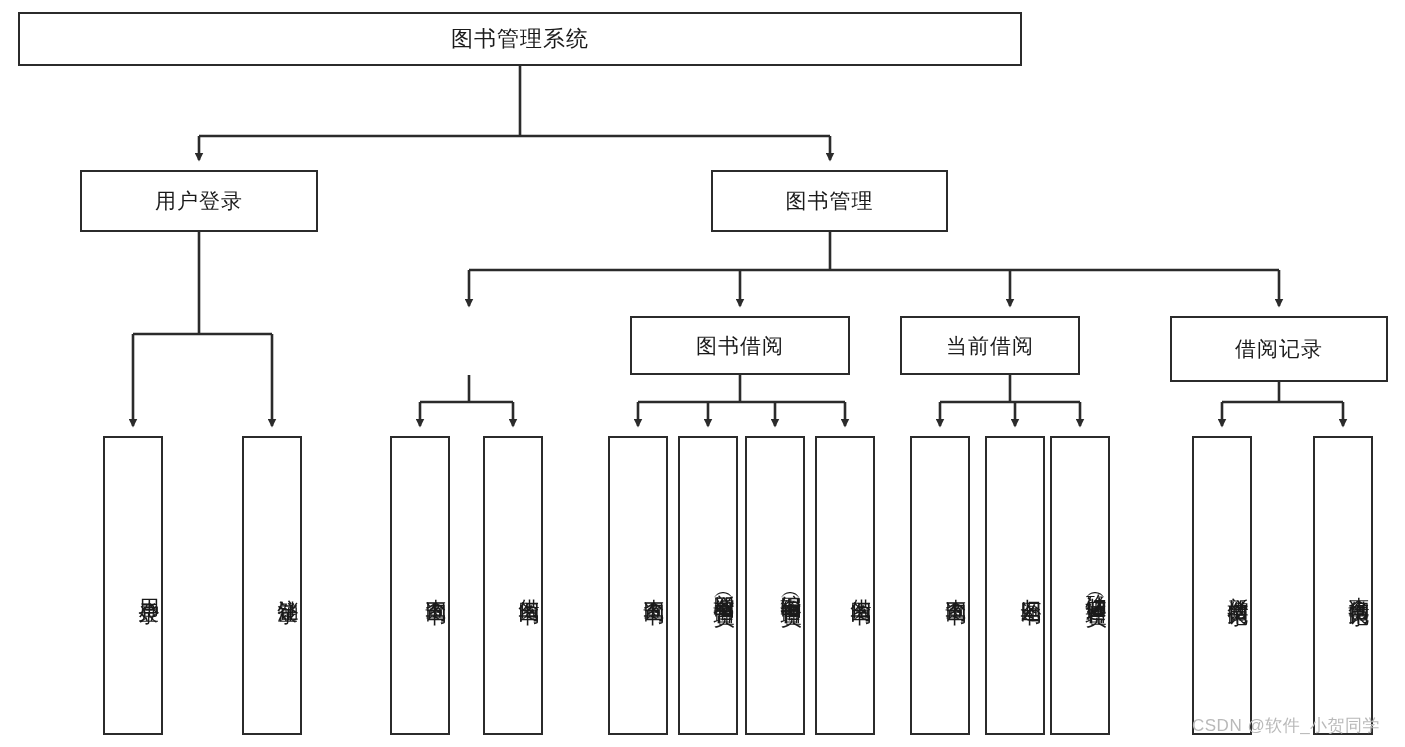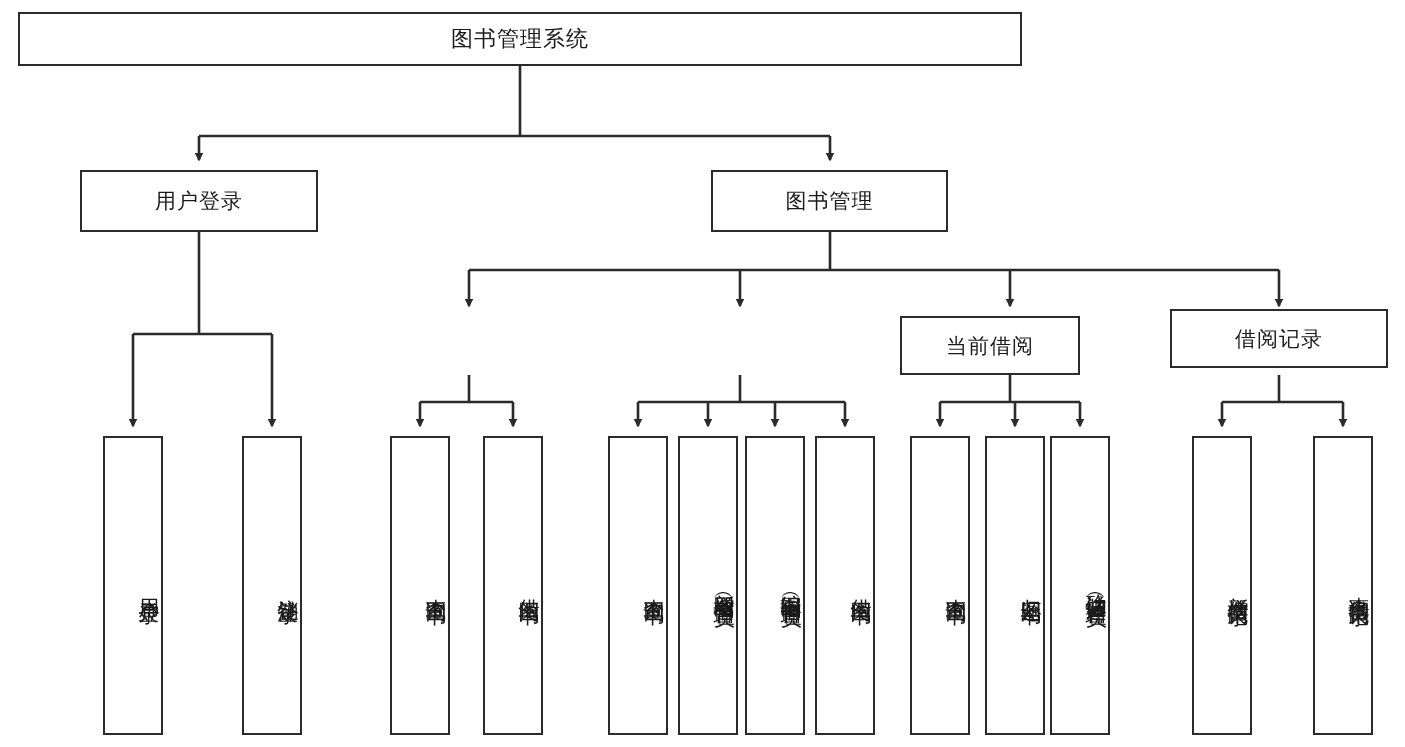--- a/index.html
+++ b/index.html
@@ -135,24 +135,27 @@
     <span>图书管理系统</span>
   </div>
 
   <div class="node horizontal" style="left:80px; top:170px; width:238px; height:62px;">
     <span>用户登录</span>
   </div>
   <div class="node horizontal" style="left:711px; top:170px; width:237px; height:62px;">
     <span>图书管理</span>
   </div>
 
+  <div class="node horizontal" style="left:630px; top:316px; width:220px; height:59px;">
+    <span>图书借阅</span>
+  </div>
   <div class="node horizontal" style="left:900px; top:316px; width:180px; height:59px;">
     <span>当前借阅</span>
   </div>
-  <div class="node horizontal" style="left:1170px; top:309px; width:218px; height:59px;">
+  <div class="node horizontal" style="left:1170px; top:316px; width:218px; height:66px;">
     <span>借阅记录</span>
   </div>
 
   <div class="node vertical" style="left:103px; top:436px; width:60px; height:299px;">
     <span>用户登录</span>
   </div>
   <div class="node vertical" style="left:242px; top:436px; width:60px; height:299px;">
     <span>注销登录</span>
   </div>
 
@@ -186,14 +189,15 @@
     <span>确认归还（管理员）</span>
   </div>
 
   <div class="node vertical" style="left:1192px; top:436px; width:60px; height:299px;">
     <span>新增借阅记录</span>
   </div>
   <div class="node vertical" style="left:1313px; top:436px; width:60px; height:299px;">
     <span>查询借阅记录</span>
   </div>
 
+  <div class="watermark" style="left:1192px; top:714px;">CSDN @软件_小贺同学</div>
 
 </div>
 
 </body></html>

